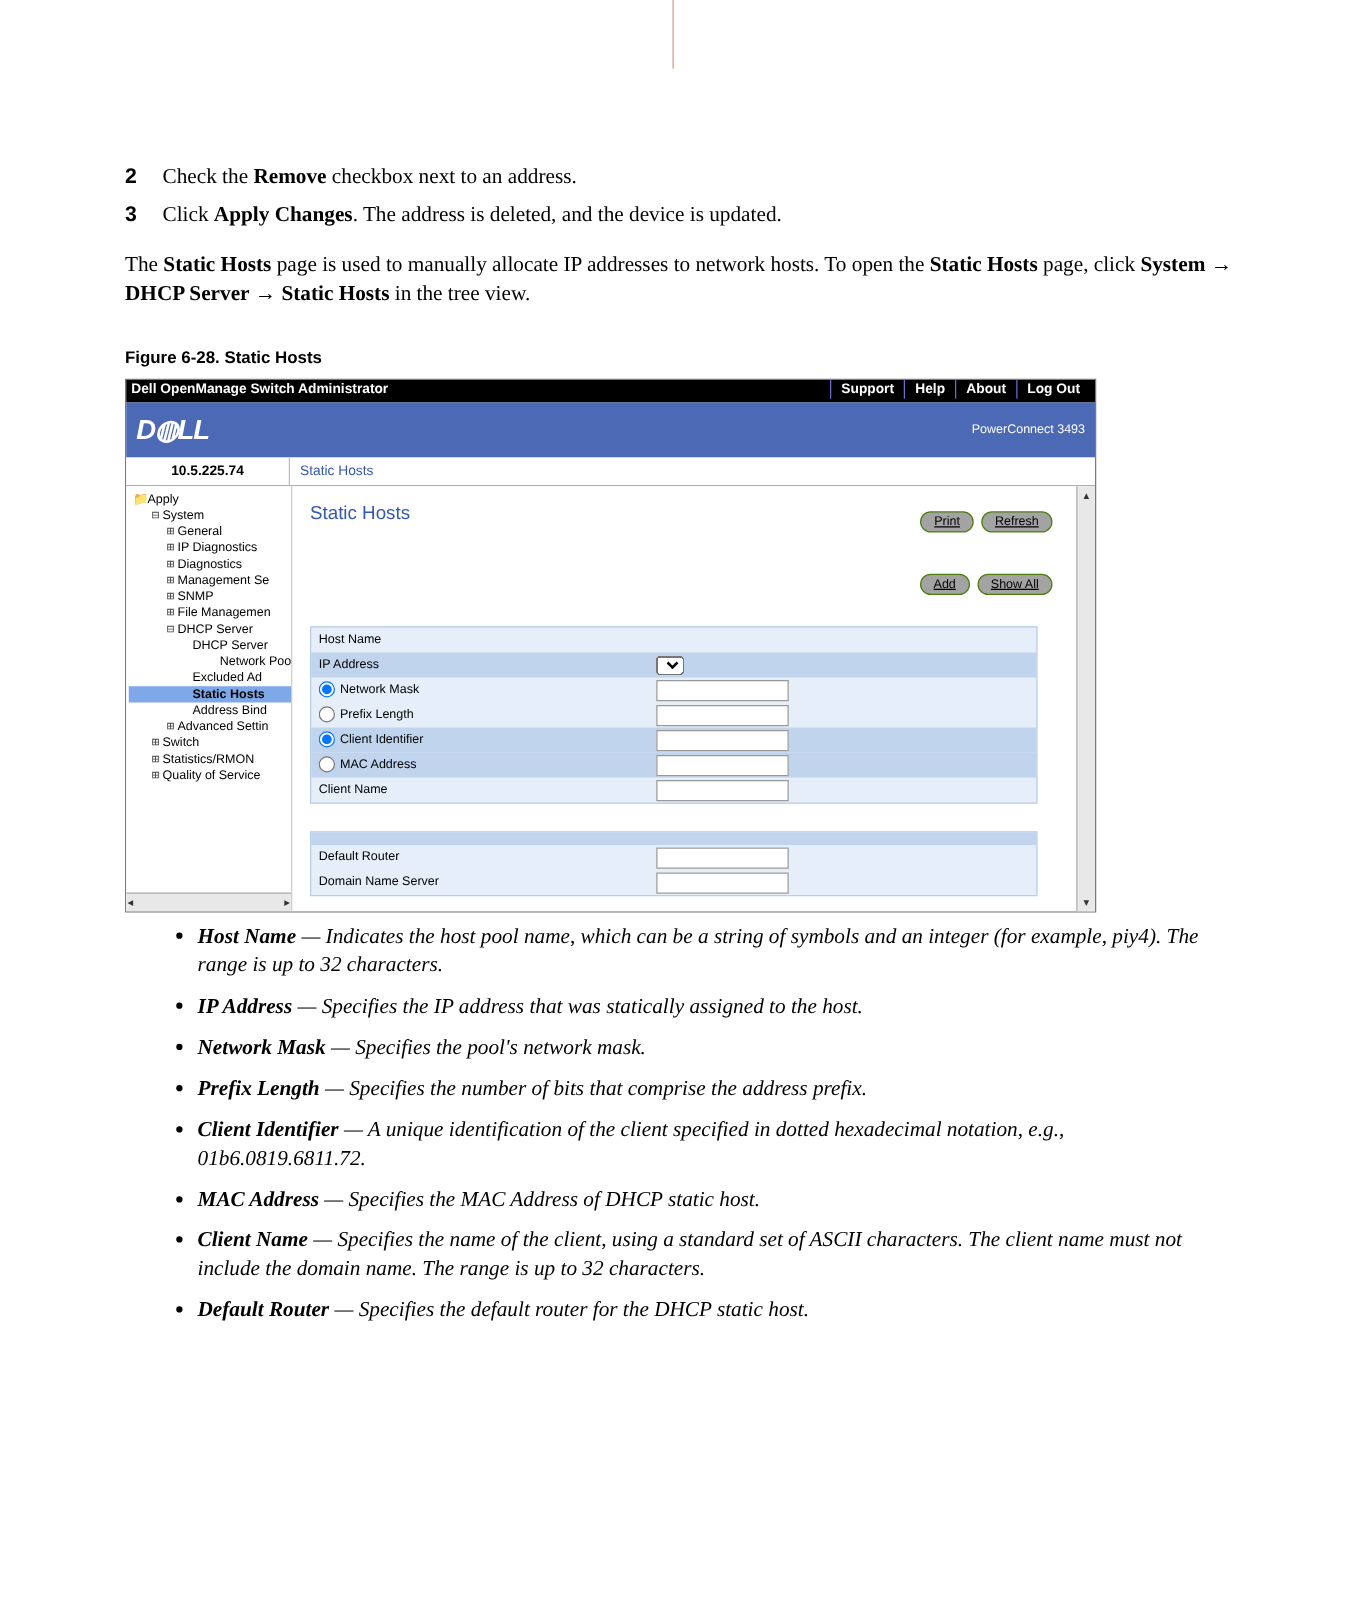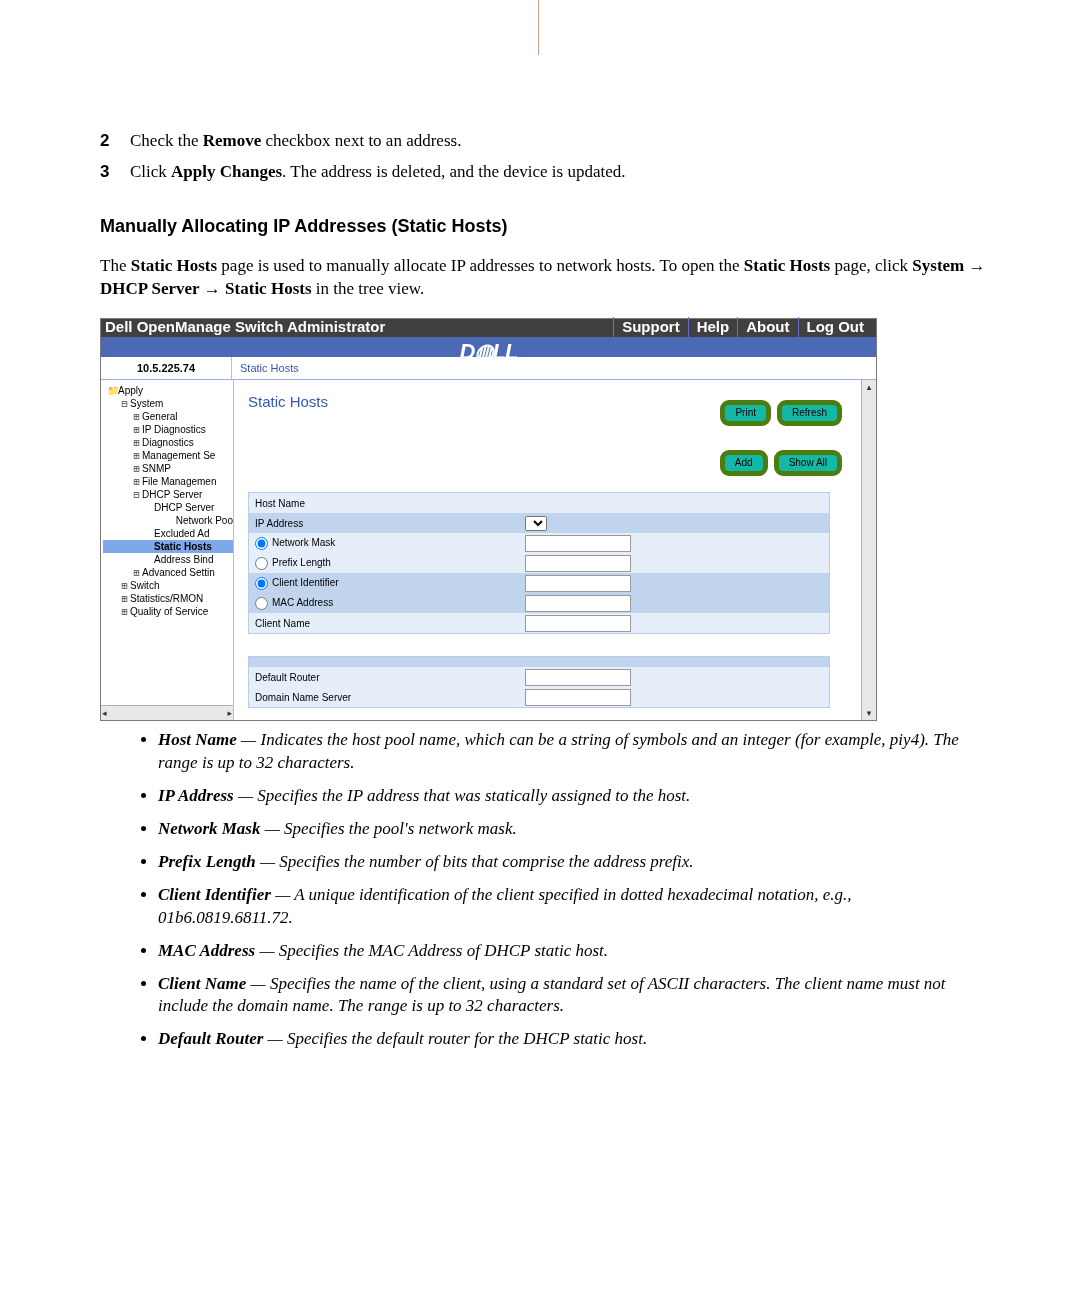--- a/index.html
+++ b/index.html
@@ -59,41 +59,40 @@
   
   .shot {
     width: 775px;
     border: 1px solid #7a7a7a;
     font-family: Arial, sans-serif;
     font-size: 11px;
     color: #000;
     margin-bottom: 6px;
   }
   .titlebar {
-    background: #404040;
+    background: #000000;
     color: #fff;
     display: flex;
-    align-items: flex-end;
+    align-items: flex-start;
     height: 18px;
     padding: 0 4px;
     font-weight: bold;
-    font-size: 15px;
+    font-size: 11px;
   }
   .titlebar .spacer { flex: 1; }
   .titlebar .btn { padding: 0 8px; border-left: 1px solid #6a6ad0; }
   .brandbar {
     background: #4b69b5;
     color: #fff;
     height: 20px;
     display: flex;
     align-items: center;
-    padding: 0 8px;
+    padding: 12px 8px;
     justify-content: space-between;
     font-size: 10px;
-    flex-direction: column;
   }
   .brandbar .logo {
     font-family: Arial, sans-serif;
     font-weight: 900;
     font-size: 22px;
     font-style: italic;
     letter-spacing: -1px;
   }
   .bread {
     display: flex;
@@ -135,22 +134,22 @@
     flex: 1; position: relative; background: #fff;
     padding: 12px 20px 0 14px;
   }
   .content h4 {
     color: #3458b0; font-size: 15px; font-weight: normal;
     margin: 0 0 10px 0;
   }
   .btnrow { position: absolute; top: 20px; right: 34px; display: flex; gap: 6px; }
   .btnrow2 { position: absolute; top: 70px; right: 34px; display: flex; gap: 6px; }
   .pill {
-    background: #14b8a6; border: 5px solid #4d7c0f; border-radius: 9px;
-    font-size: 10px; padding: 1px 10px; 
+    background: #a3a3a3; border: 1px solid #4d7c0f; border-radius: 9px;
+    font-size: 10px; padding: 1px 10px; text-decoration: underline;
   }
   .formblock {
     margin-top: 80px; border: 1px solid #b9cde9; background: #e6eef9;
     width: 580px;
   }
   .formblock2 { margin-top: 22px; }
   .formblock .frow { display: flex; align-items: center; height: 20px; padding-left: 6px; font-size: 10px; }
   .formblock .frow.alt { background: #c0d4ee; }
   .formblock .frow .lab { width: 270px; }
   .formblock .frow input[type=text] {
@@ -189,26 +188,26 @@
       <li>
         <span class="num">2</span>
         <span class="txt">Check the <span class="bold">Remove</span> checkbox next to an address.</span>
       </li>
       <li>
         <span class="num">3</span>
         <span class="txt">Click <span class="bold">Apply Changes</span>. The address is deleted, and the device is updated.</span>
       </li>
     </ol>
 
-  <h3 class="section">Manually Allocating IP Addresses (Static Hosts)</h3>
 
   <p>
     <span>The </span><span class="bold">Static Hosts</span><span> page is used to manually allocate IP addresses to network hosts. To open the </span><span class="bold">Static Hosts</span><span> page, click </span><span class="bold">System</span><span> → </span><span class="bold">DHCP Server</span><span> → </span><span class="bold">Static Hosts</span><span> in the tree view.</span>
   </p>
 
+  <div class="figcap">Figure 6-28.    Static Hosts</div>
 
   <div class="shot">
 
     <div class="titlebar">
       <span>Dell OpenManage Switch Administrator</span>
       <span class="spacer"></span>
       <span class="btn">Support</span>
       <span class="btn">Help</span>
       <span class="btn">About</span>
       <span class="btn">Log Out</span>

